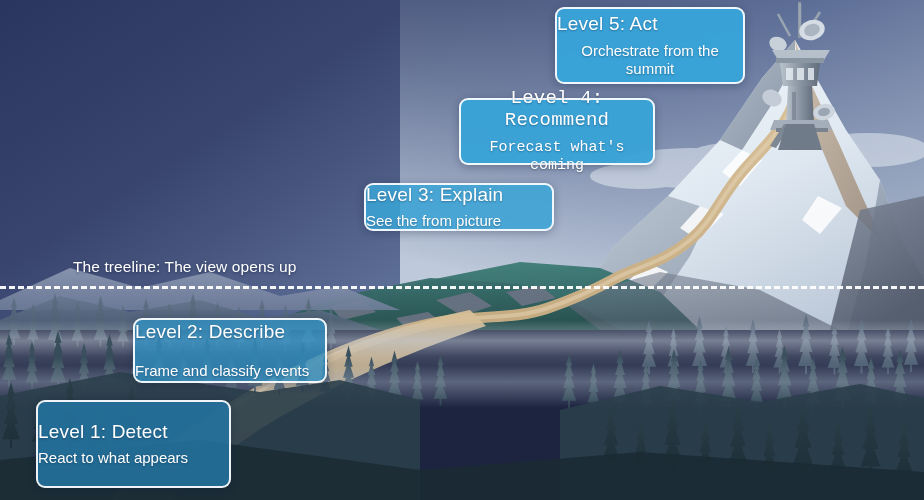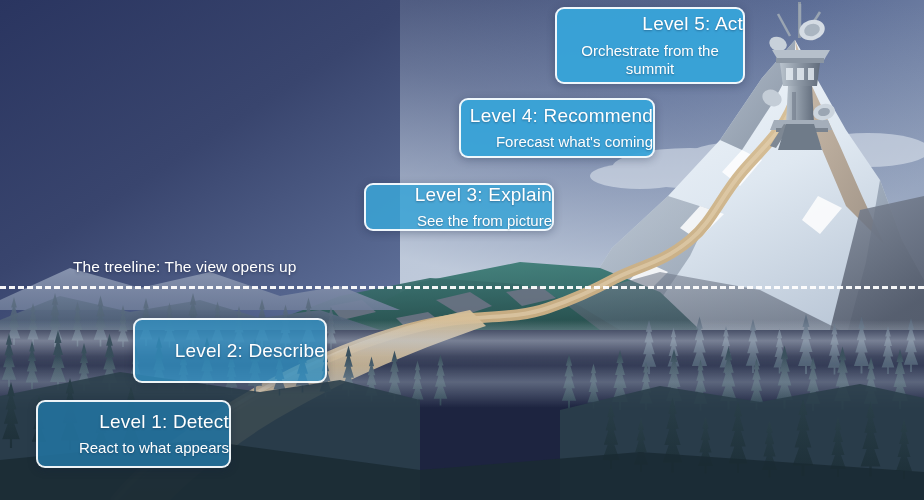--- a/index.html
+++ b/index.html
@@ -48,21 +48,21 @@
   }
 
   
   .card {
     position: absolute;
     box-sizing: border-box;
     border: 2px solid rgba(255,255,255,0.92);
     border-radius: 9px;
     display: flex;
     flex-direction: column;
-    align-items: flex-end;
+    align-items: flex-start;
     justify-content: center;
     text-align: center;
     color: #ffffff;
     box-shadow: 0 2px 9px rgba(18,30,60,0.30);
     z-index: 30;
   }
   .card .title {
     font-size: 19px;
     line-height: 1.15;
     letter-spacing: 0.2px;
@@ -70,27 +70,27 @@
   }
   .card .sub {
     font-size: 15px;
     line-height: 1.2;
     margin-top: 7px;
     text-shadow: 0 1px 2px rgba(15,40,70,0.40);
   }
 
   #card5 { left: 555px; top: 7px;   width: 190px; height: 77px;
            background: rgba(56,163,216,0.97); }
-  #card4 { left: 459px; top: 98px;  width: 196px; height: 60px;
-           background: rgba(56,163,216,0.95); }
+  #card4 { left: 459px; top: 98px;  width: 196px; height: 67px;
+           background: rgba(56,163,216,0.95); font-family: Liberation Mono, monospace; }
   #card3 { left: 364px; top: 183px; width: 190px; height: 48px;
            background: rgba(58,164,214,0.86); }
   #card2 { left: 133px; top: 318px; width: 194px; height: 65px;
            background: rgba(49,143,193,0.80); gap: 12px; }
-  #card1 { left: 36px;  top: 400px; width: 195px; height: 68px;
+  #card1 { left: 36px;  top: 400px; width: 195px; height: 88px;
            background: rgba(35,116,162,0.86); }
 </style>
 </head>
 <body>
 
 <div id="scene">
 
   <svg class="art" viewBox="0 0 924 500" preserveAspectRatio="none">
     <defs>
       <linearGradient id="sky" x1="0" y1="0" x2="1" y2="0.55">
@@ -384,20 +384,21 @@
     <div class="sub">Forecast what's coming</div>
   </div>
 
   <div class="card" id="card3">
     <div class="title">Level 3: Explain</div>
     <div class="sub">See the from picture</div>
   </div>
 
   <div class="card" id="card2">
     <div class="title">Level 2: Describe</div>
+    <div class="sub">Frame and classify events</div>
   </div>
 
   <div class="card" id="card1">
     <div class="title">Level 1: Detect</div>
     <div class="sub">React to what appears</div>
   </div>
 
 </div>
 
 </body></html>

